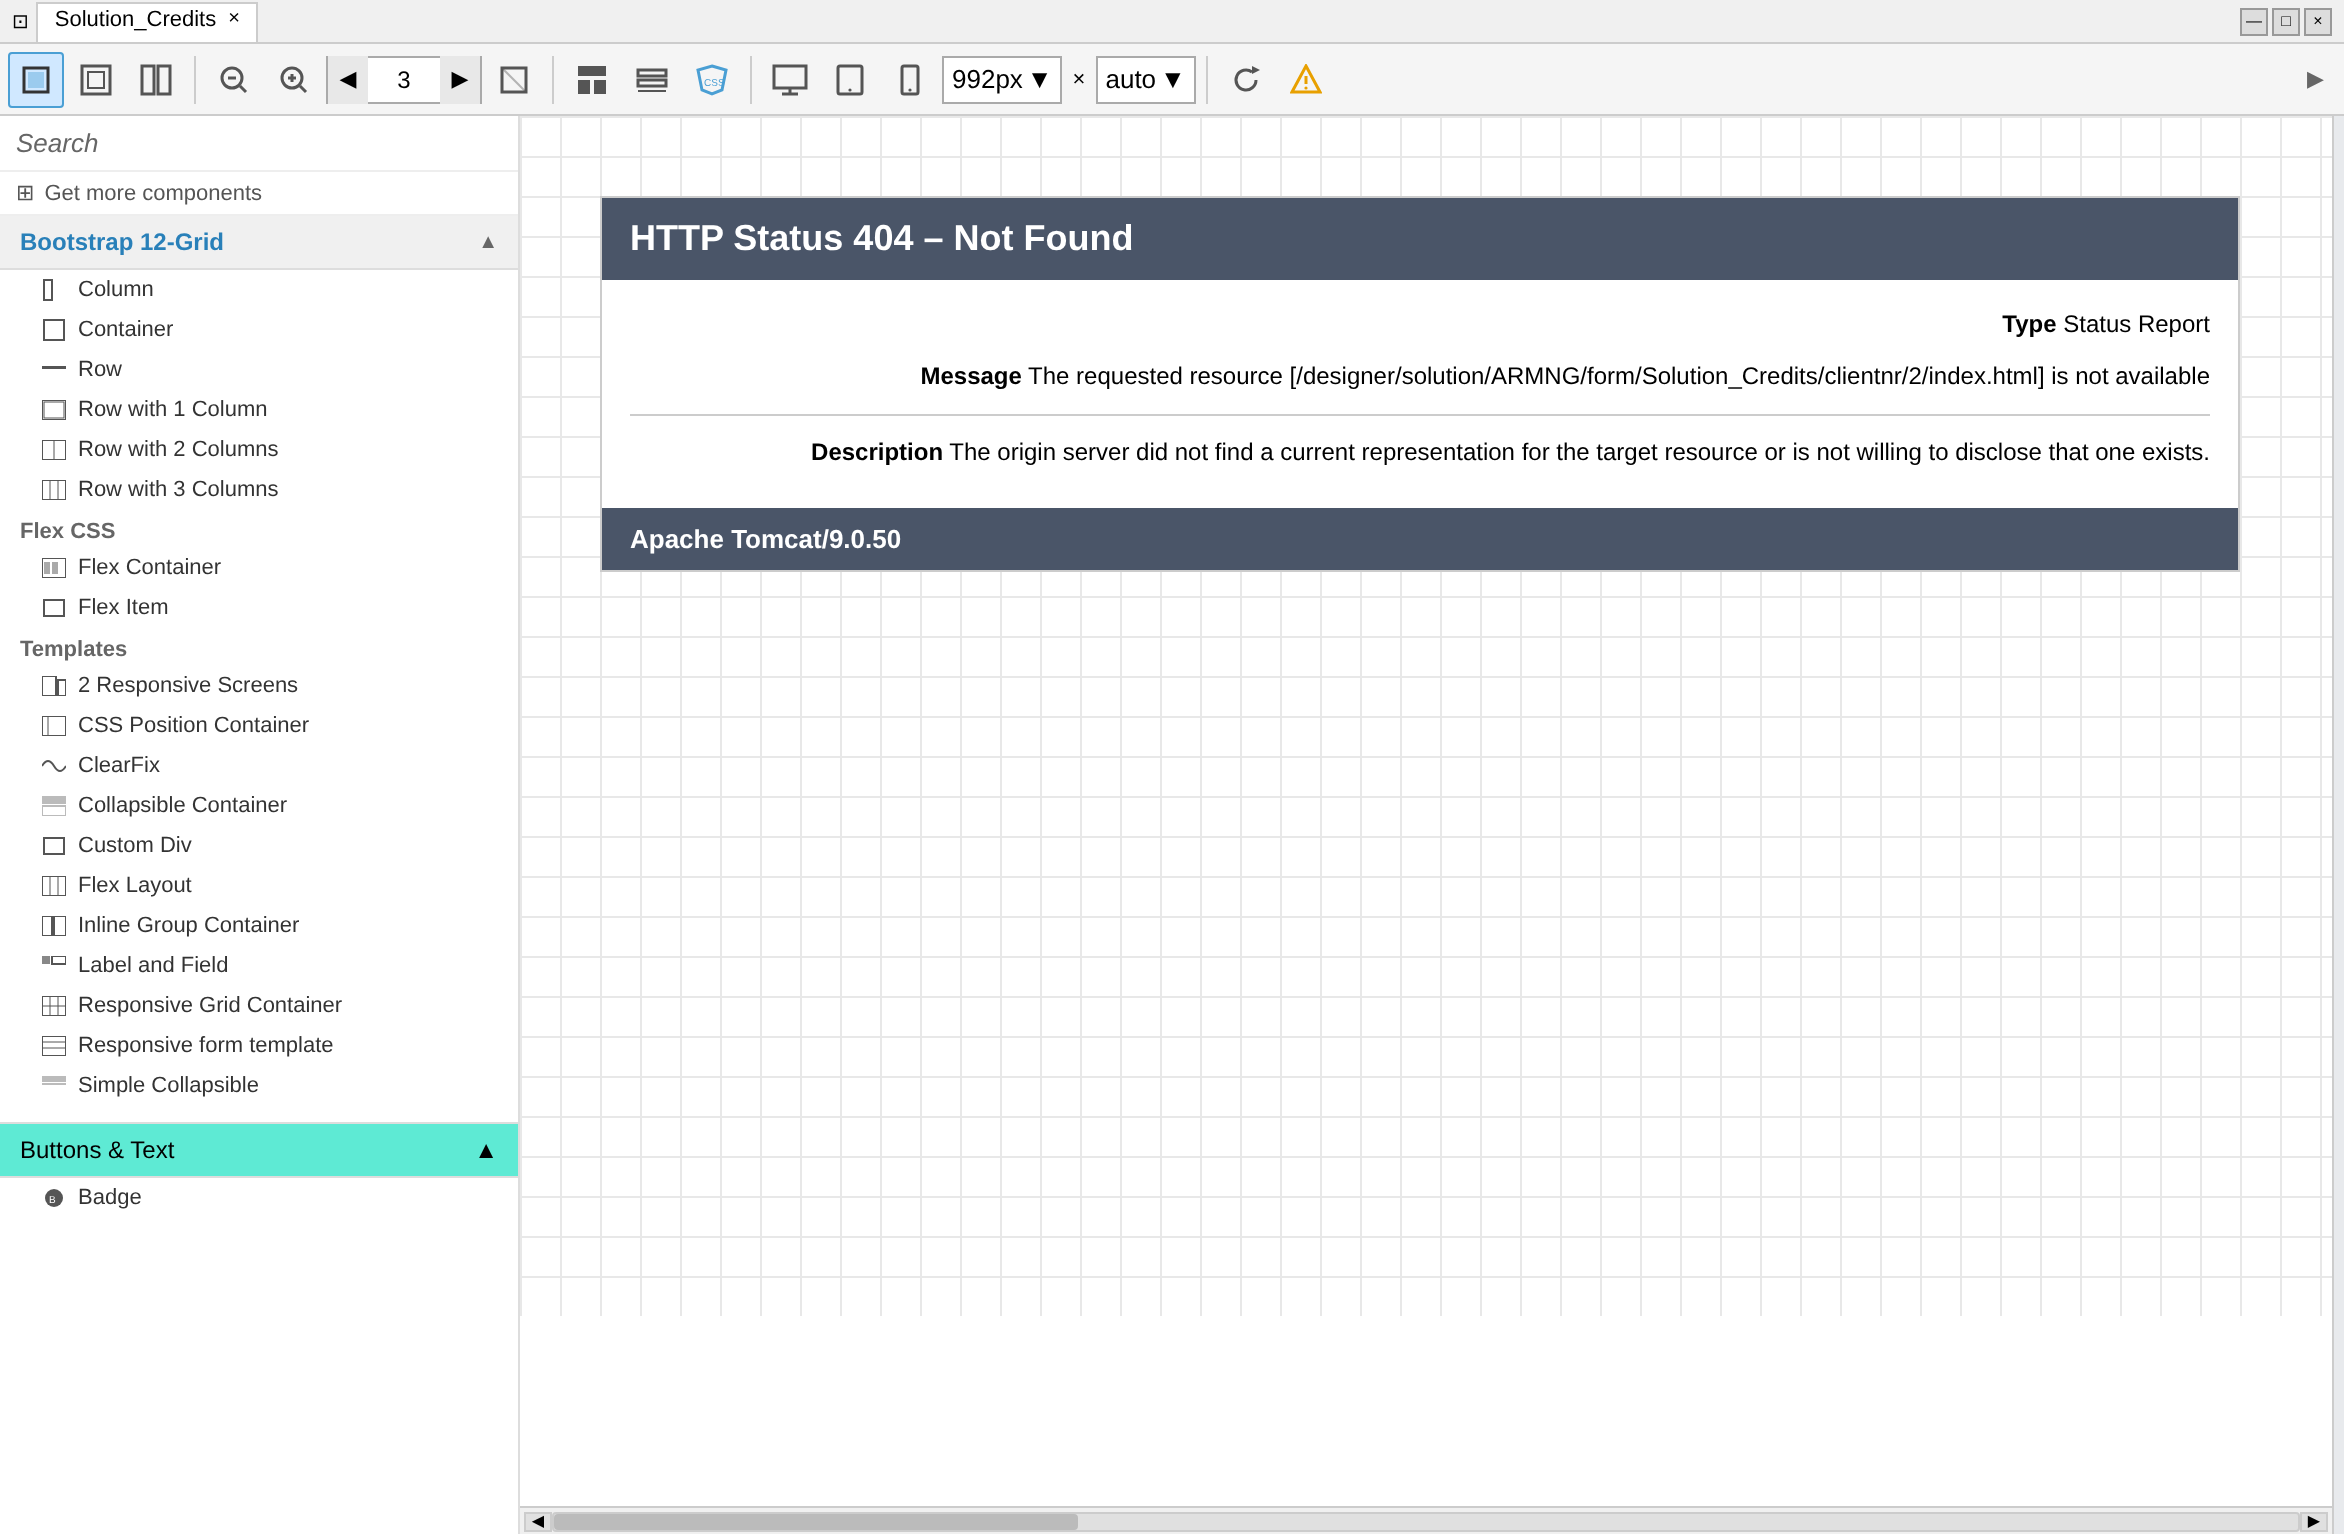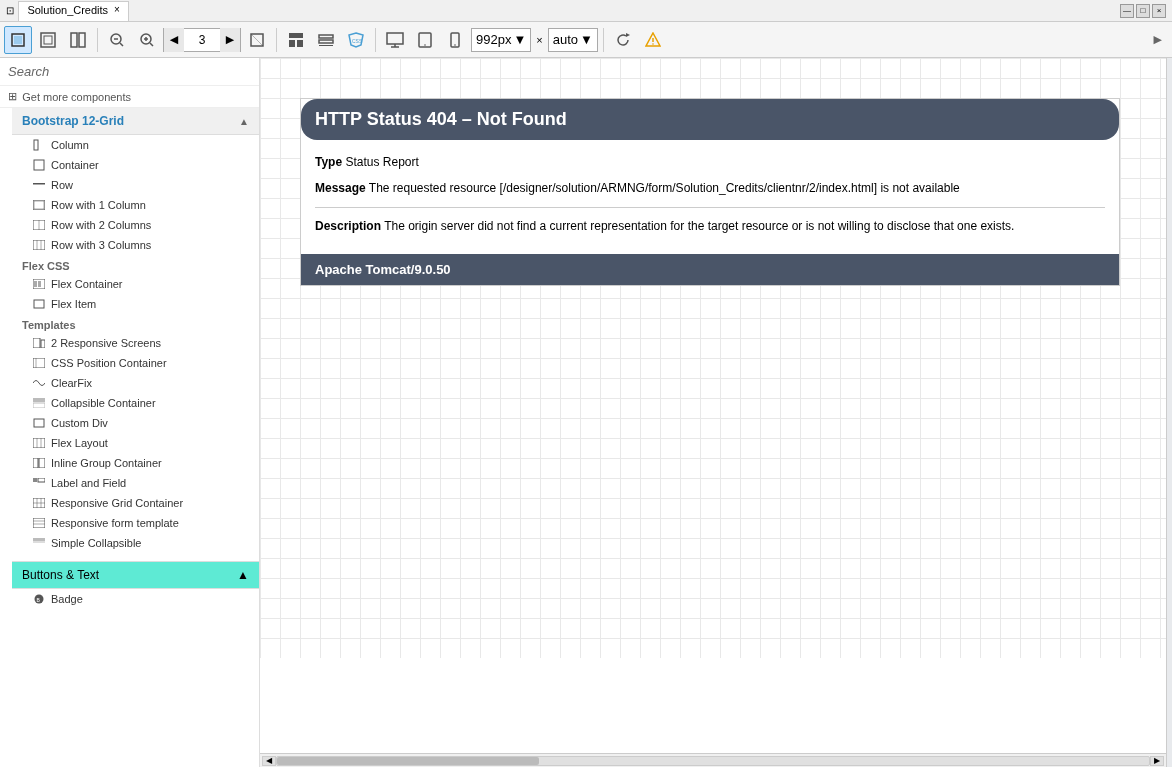--- a/index.html
+++ b/index.html
@@ -102,21 +102,20 @@
       padding: 4px 8px;
       border-bottom: 1px solid #eee;
       font-size: 11px;
       color: #555;
       cursor: pointer;
     }
     .sidebar-scroll {
       flex: 1;
       overflow-y: auto;
       overflow-x: hidden;
-      padding-left: 12px;
     }
     .sidebar-section-header {
       display: flex; align-items: center; justify-content: space-between;
       padding: 6px 10px;
       background: #f0f0f0;
       border-bottom: 1px solid #ddd;
       cursor: pointer;
     }
     .sidebar-section-header .section-title {
       color: #2980b9;
@@ -186,32 +185,31 @@
       border: 1px solid #ccc;
       font-family: Arial, sans-serif;
       width: 820px;
     }
     .http-404-header {
       background: #4a5568;
       color: #fff;
       padding: 10px 14px;
       font-size: 18px;
       font-weight: bold;
-      border-radius: 16px;
     }
     .http-404-body {
       padding: 12px 14px;
       font-size: 12px;
       line-height: 1.8;
     }
     .http-404-label {
       display: inline;
       font-weight: bold;
     }
-    .http-404-body p { margin-bottom: 4px; }
+    .http-404-body p { margin-bottom: 4px; text-align: right; }
     .http-404-divider {
       border: none;
       border-top: 1px solid #ccc;
       margin: 8px 0;
     }
     .http-404-footer {
       background: #4a5568;
       color: #fff;
       padding: 8px 14px;
       font-size: 13px;

